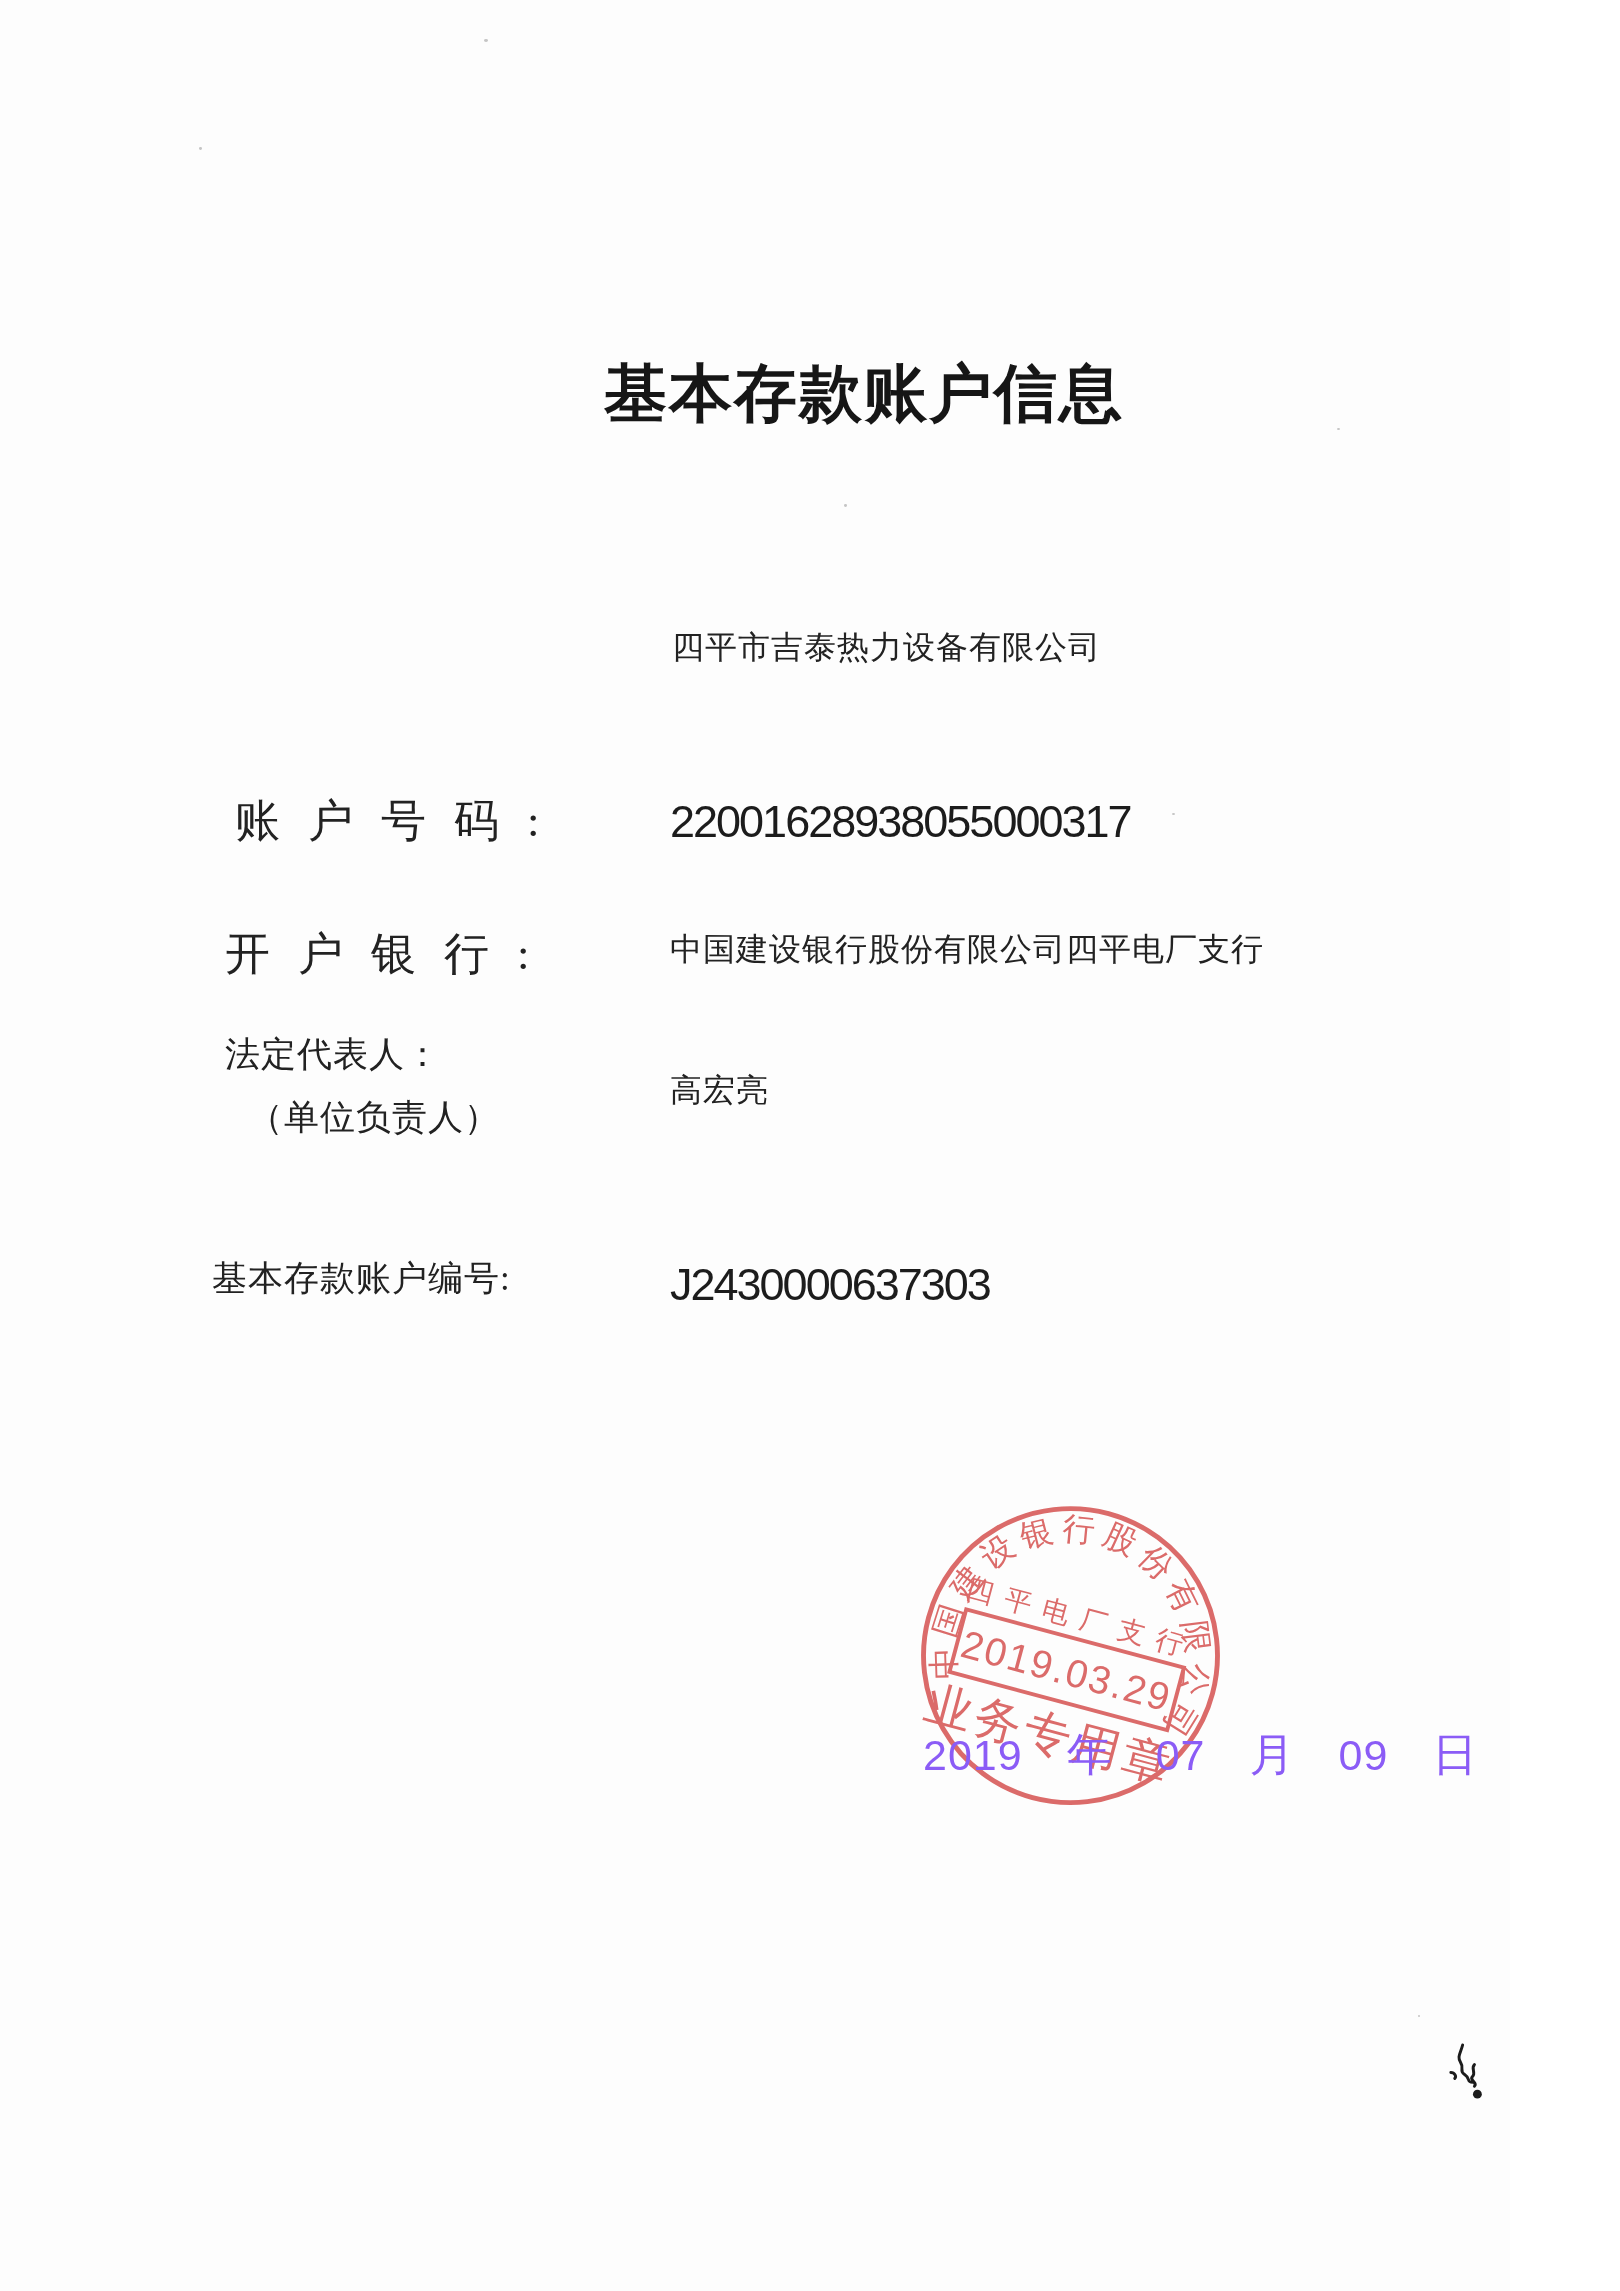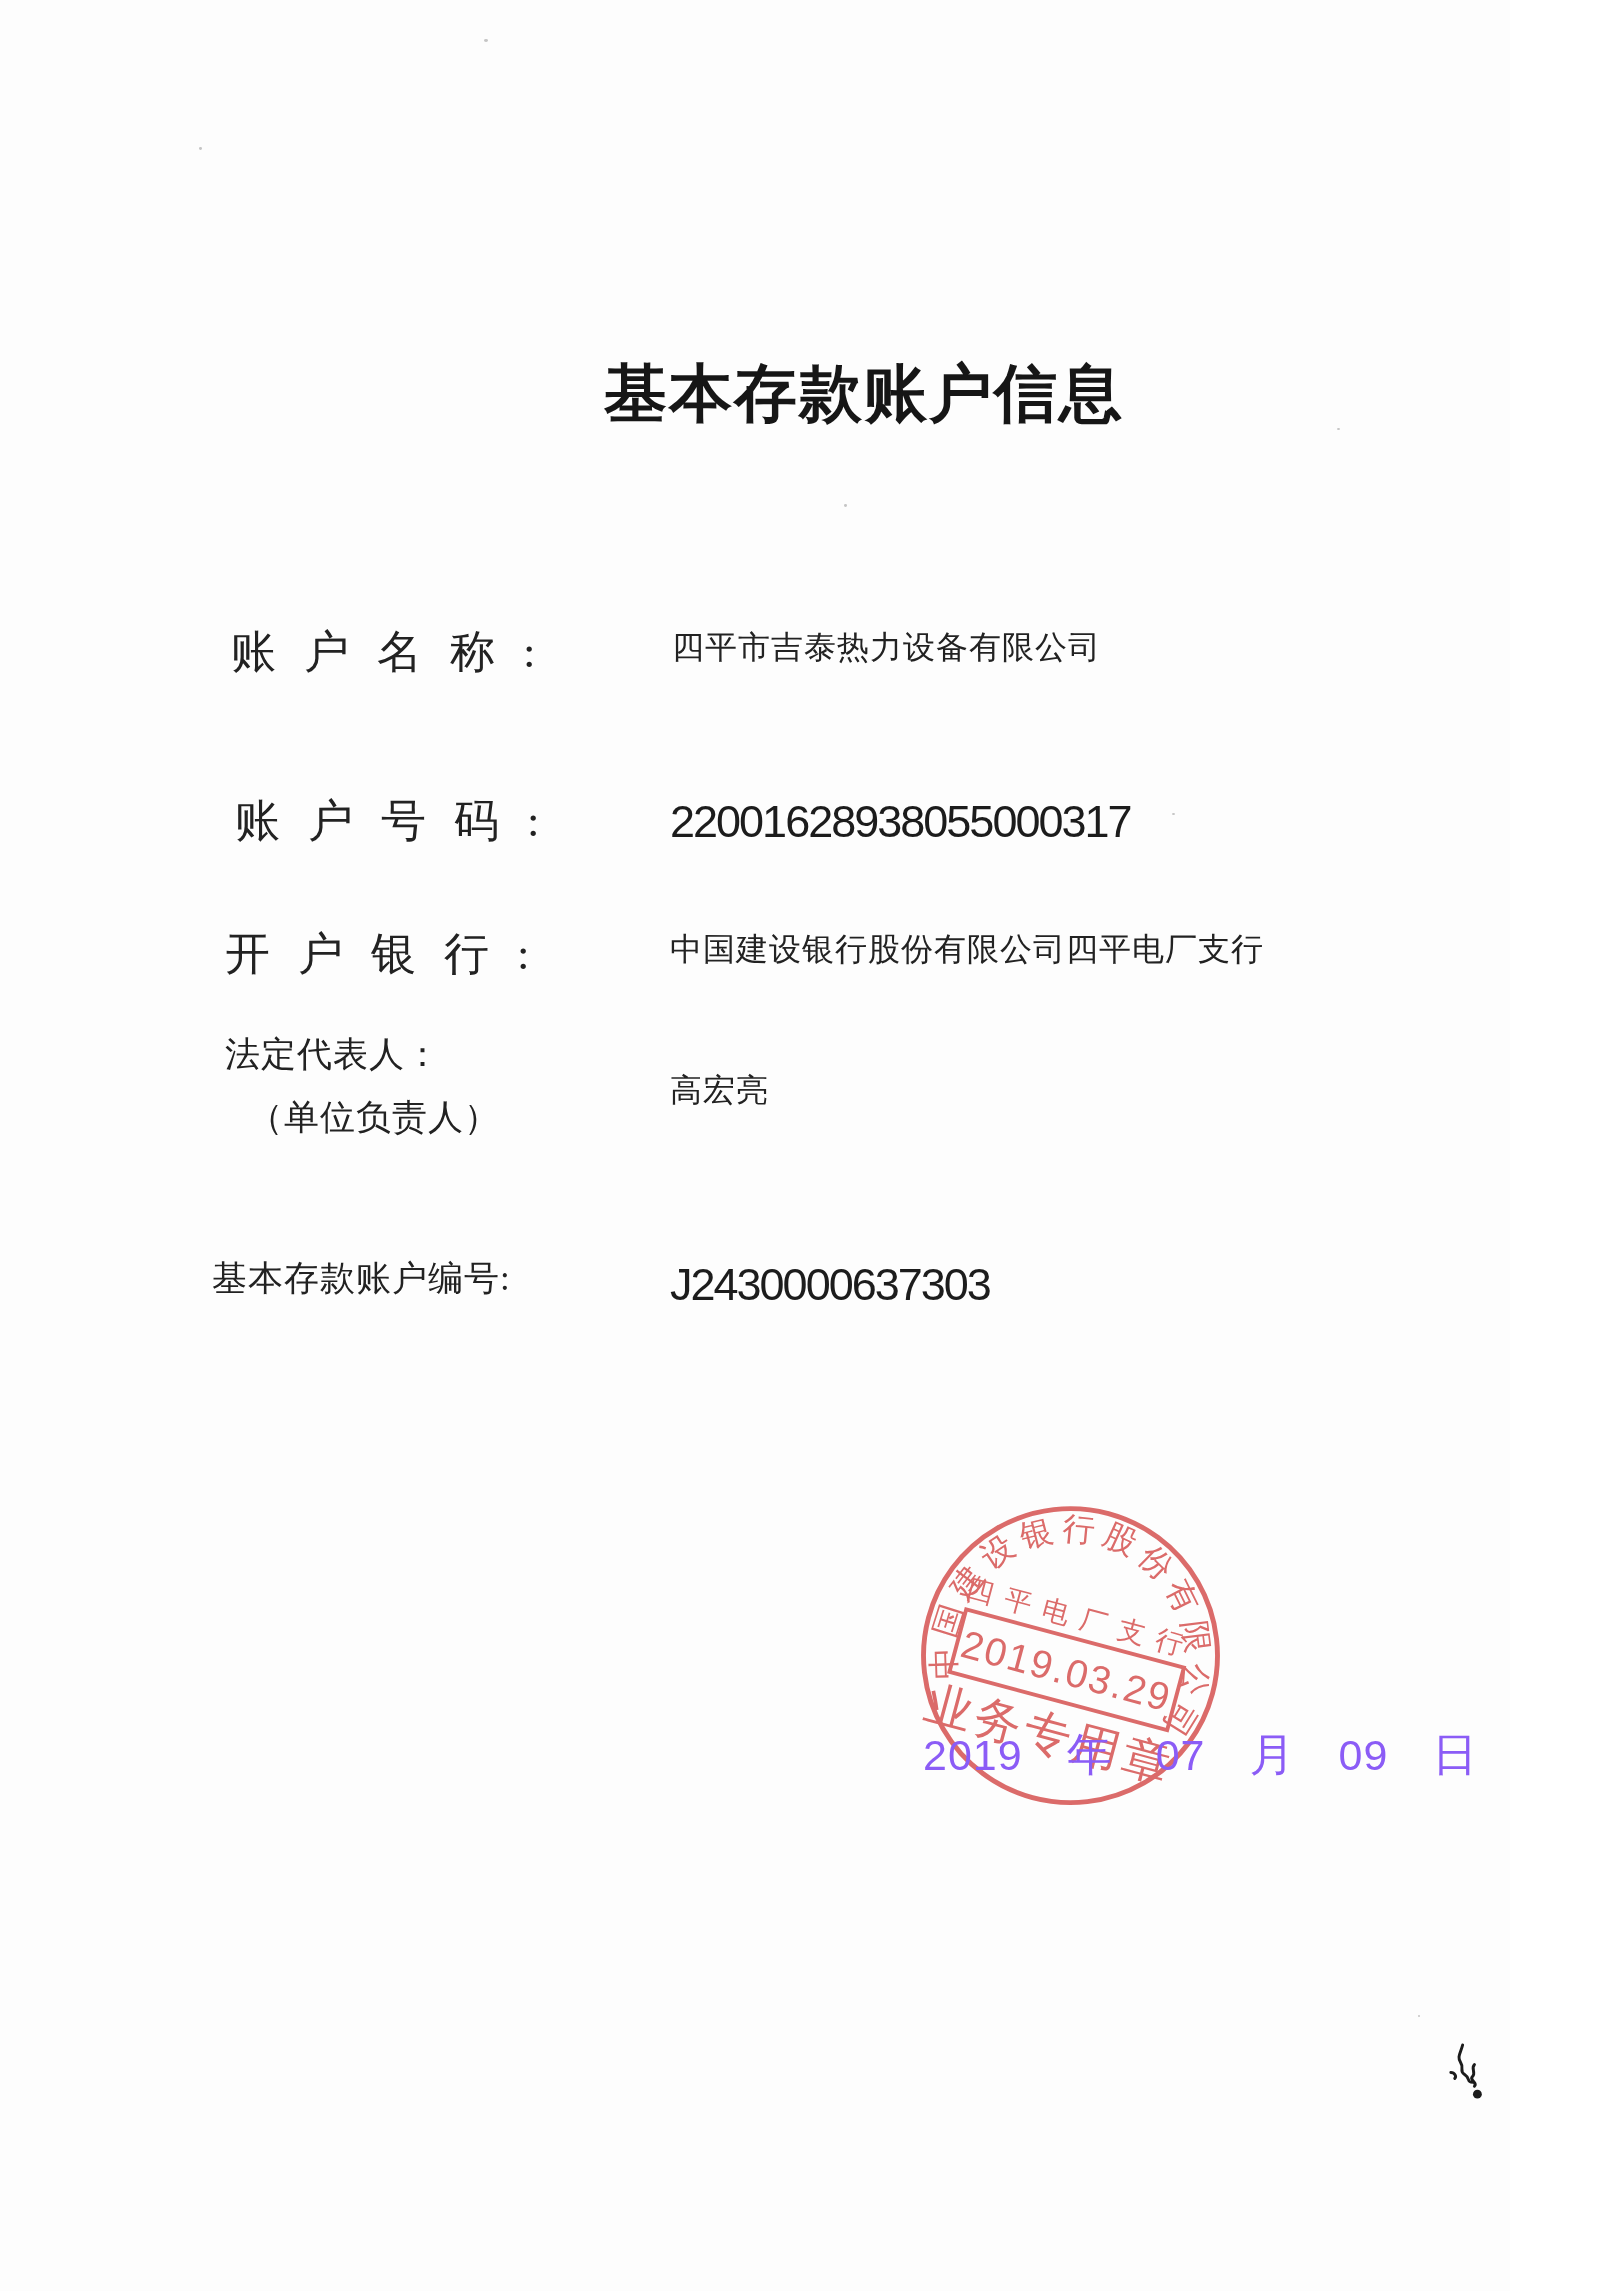--- a/index.html
+++ b/index.html
@@ -33,21 +33,20 @@
   .speck { position:absolute; background:#8d8d8d; border-radius:50%; opacity:.5; }
   .inkblot { position:absolute; left:1441px; top:2039px; z-index:2; }
 </style>
 </head>
 <body>
 
 <div class="page">
 
   <div class="title">基本存款账户信息</div>
 
-  <div class="lbl lbl-spread" style="left:231px; top:627px;">账户名称:</div>
   <div class="val val-cjk" style="left:672px; top:629px;">四平市吉泰热力设备有限公司</div>
 
   <div class="lbl lbl-spread" style="left:228px; top:796px;margin-left:7px;">账户号码:</div>
   <div class="val val-num" style="left:670px; top:796px;">22001628938055000317</div>
 
   <div class="lbl lbl-spread" style="left:225px; top:929px;">开户银行:</div>
   <div class="val val-cjk" style="left:670px; top:931px;">中国建设银行股份有限公司四平电厂支行</div>
 
   <div class="lbl lbl-normal" style="left:225px; top:1035px;">法定代表人：</div>
   <div class="lbl lbl-normal" style="left:204px; top:1098px;margin-left:44px;">（单位负责人）</div>

